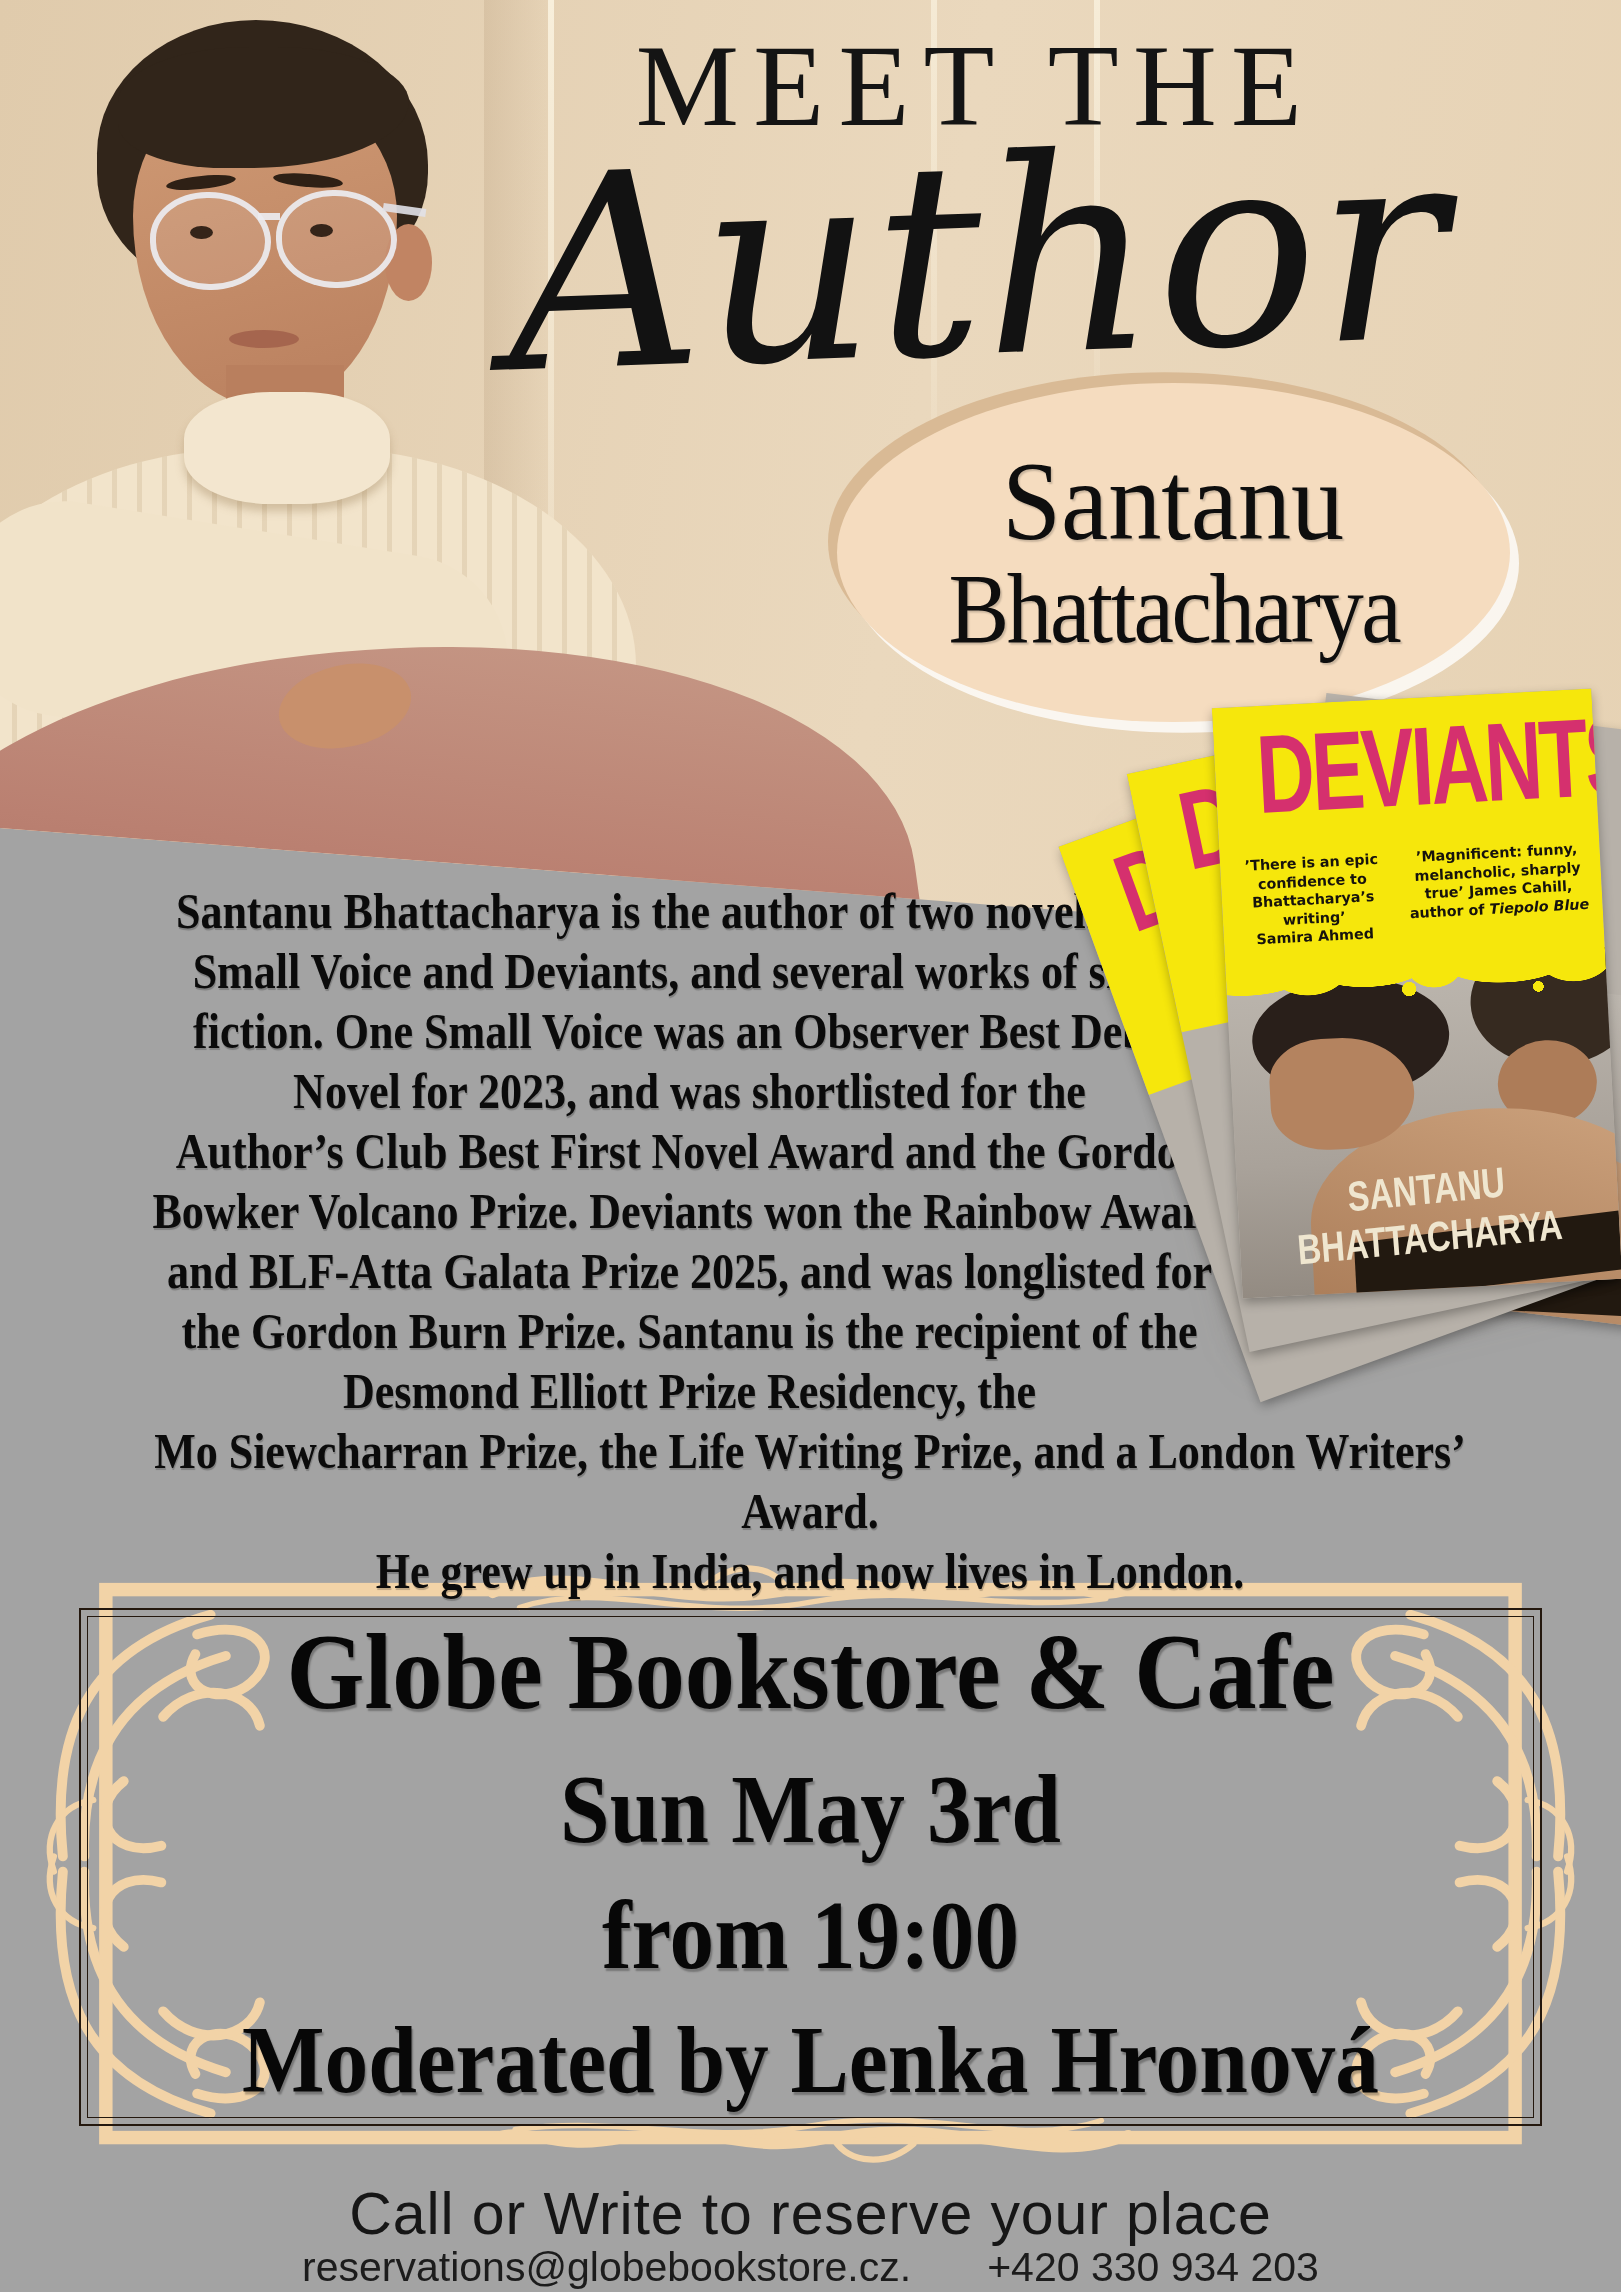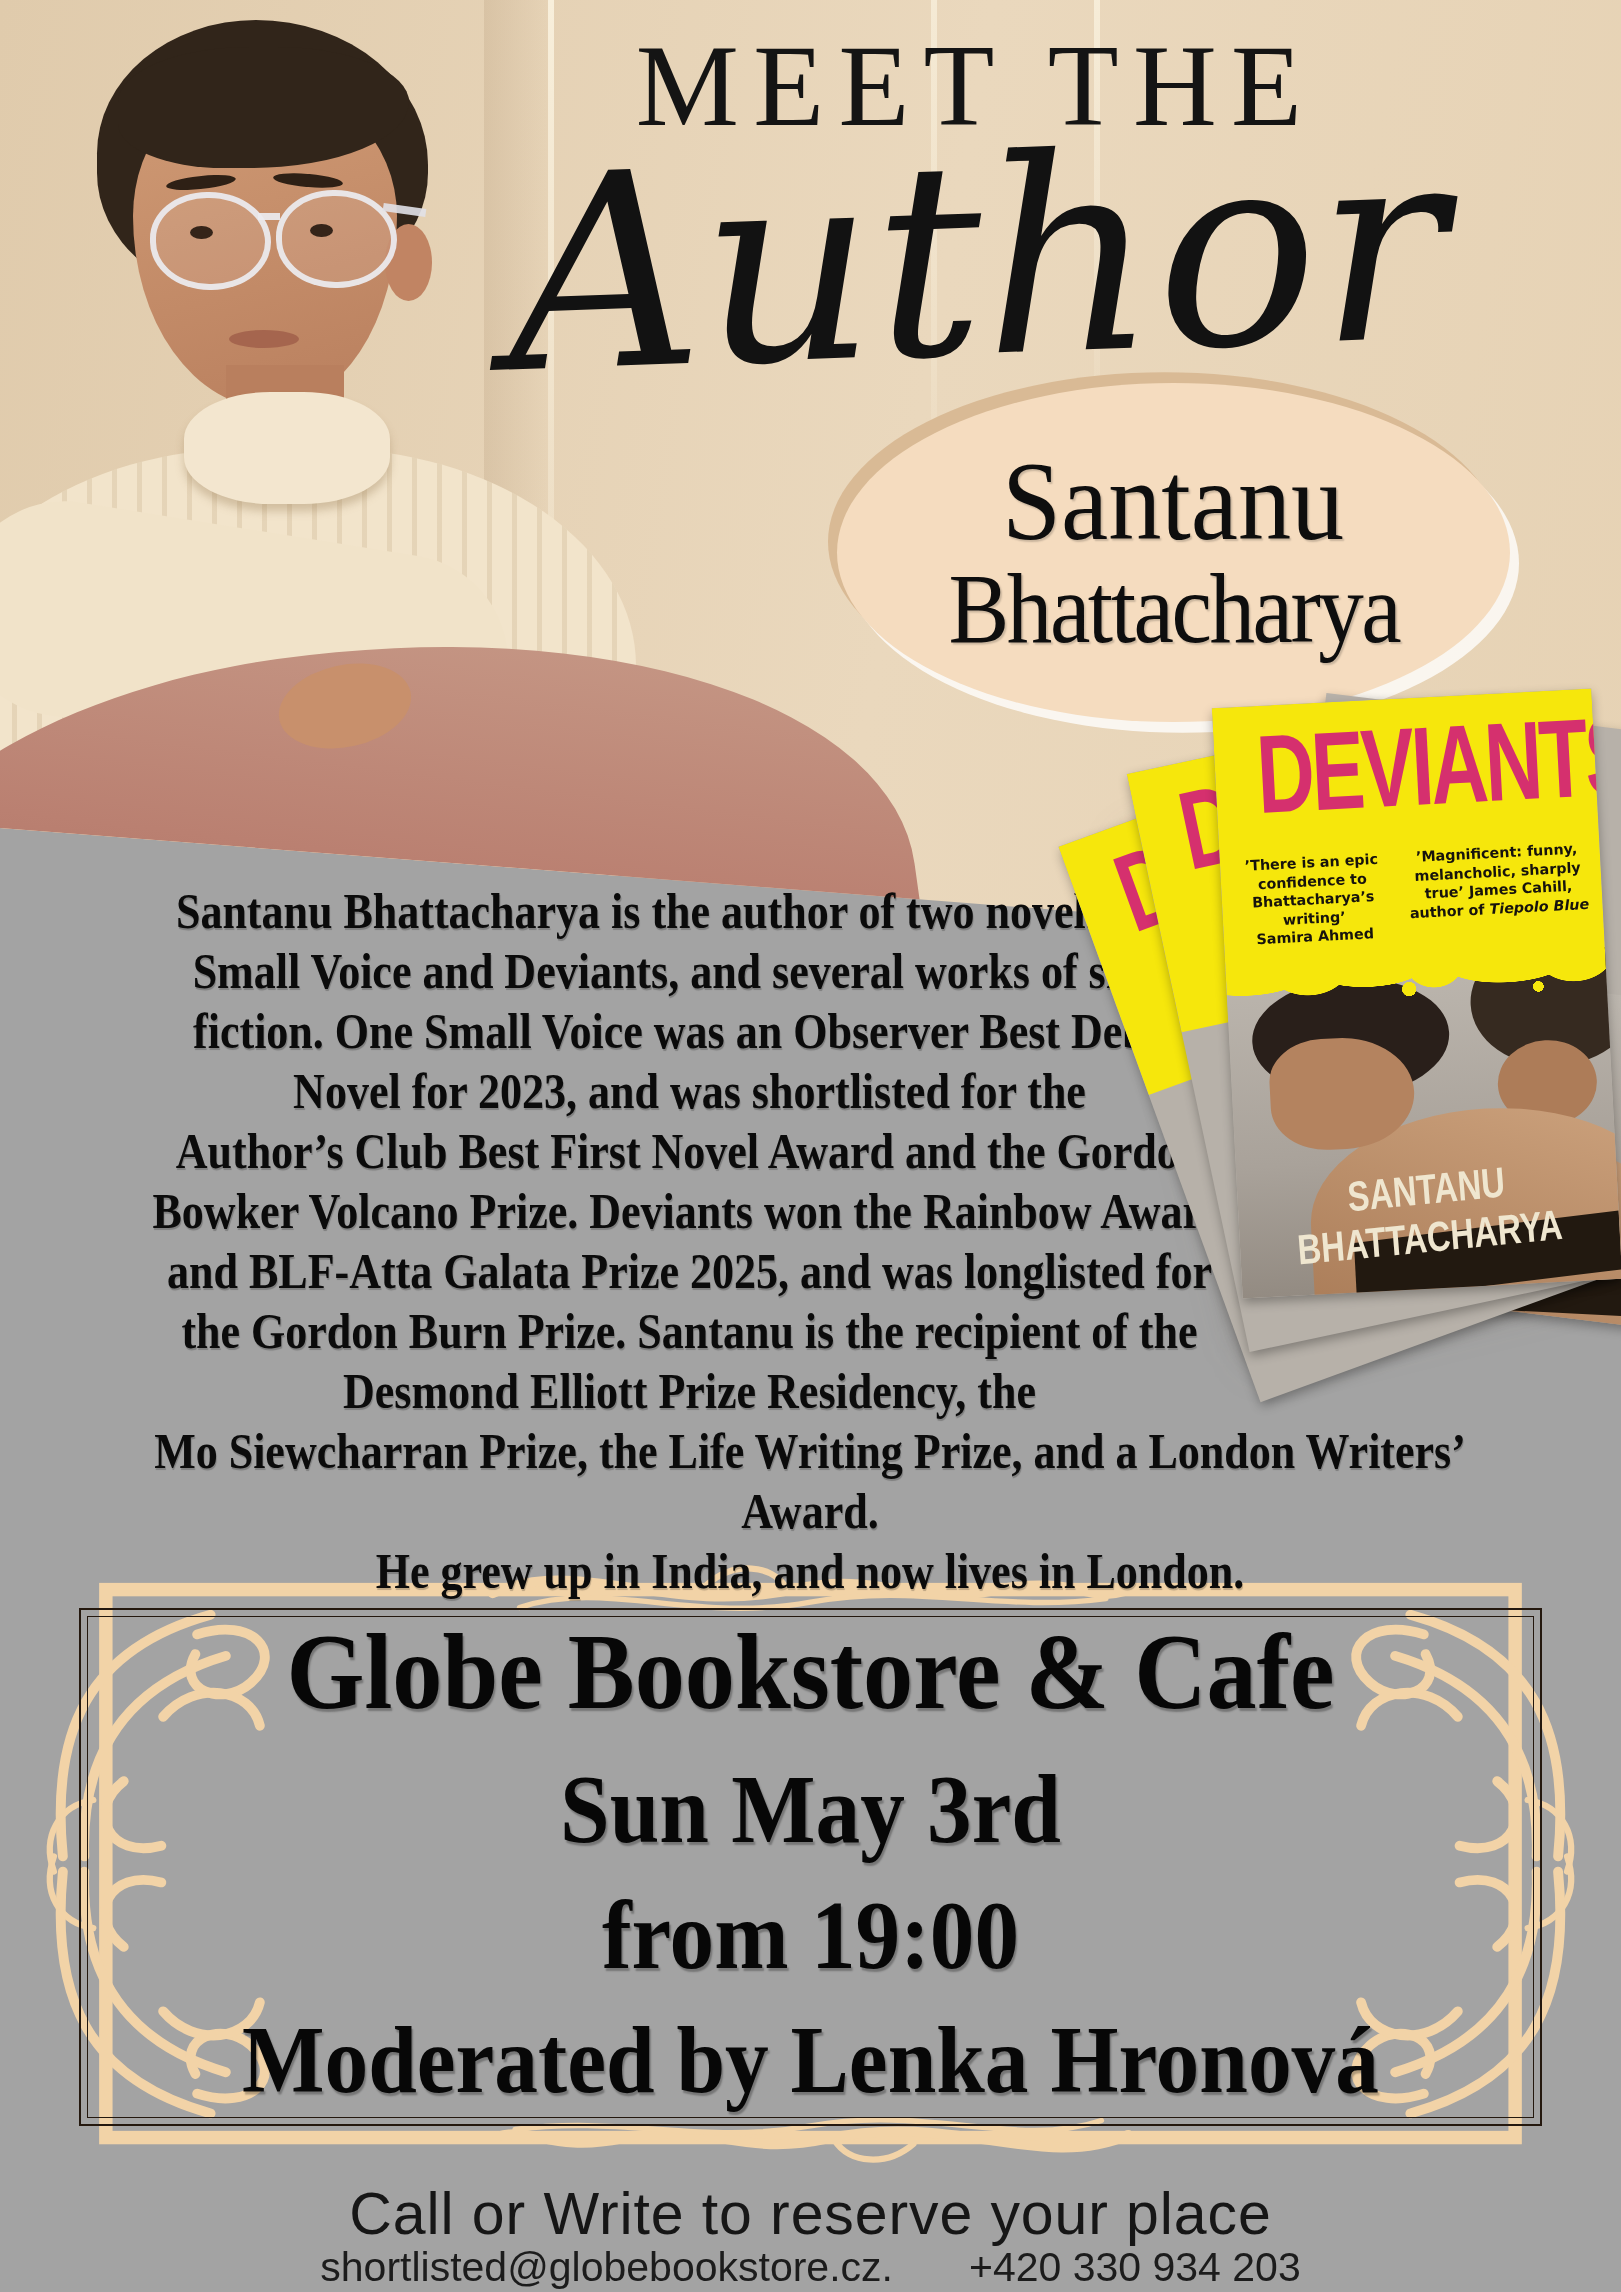--- a/index.html
+++ b/index.html
@@ -283,18 +283,18 @@
     </svg>
     <div class="frame-border"></div>
     <div class="ev venue">Globe Bookstore &amp; Cafe</div>
     <div class="ev edate">Sun May 3rd</div>
     <div class="ev etime">from 19:00</div>
     <div class="ev emod">Moderated by Lenka Hronová</div>
   </div>
 
   <div class="cta">Call or Write to reserve your place</div>
   <div class="contacts">
-    <span>shortlisted@globebookstore.cz.</span>
+    <span>reservations@globebookstore.cz.</span>
     <span>+420 330 934 203</span>
   </div>
 
 </div>
 
 
 </body></html>

